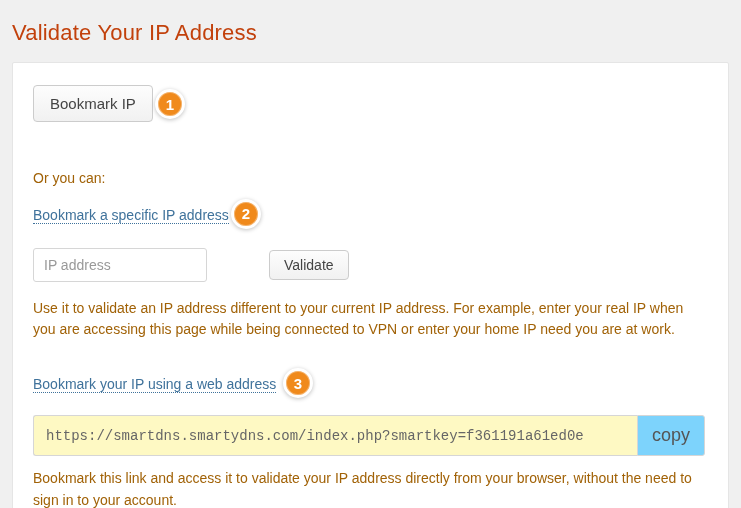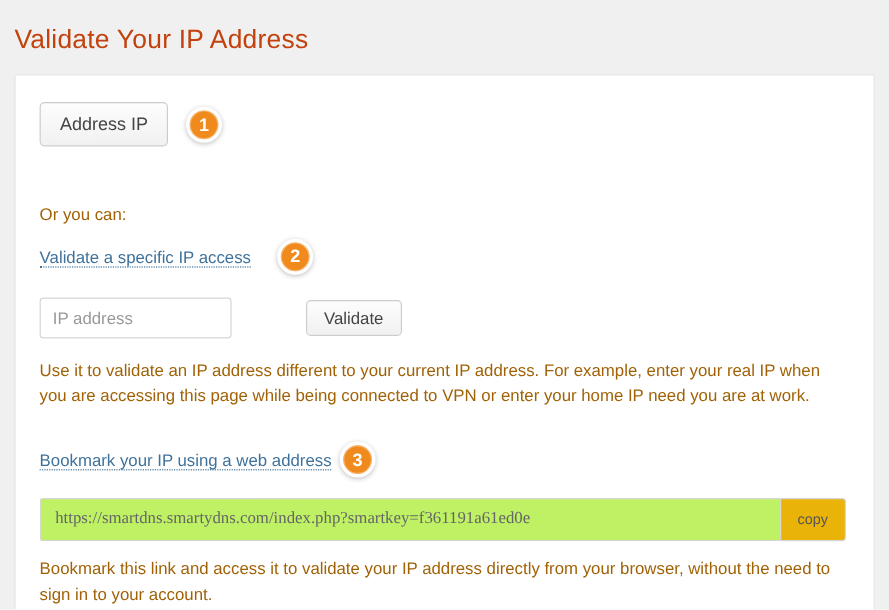--- a/index.html
+++ b/index.html
@@ -71,75 +71,75 @@
     }
     .spacer-1 { height: 46px; }
     .spacer-2 { height: 12px; }
     .spacer-3 { height: 16px; }
     .field-row {
       display: flex;
       gap: 14px;
       align-items: center;
     }
     .text-input {
-      width: 160px;
+      width: 174px;
       padding: 8px 10px;
       font-size: 14px;
       border: 1px solid #d6d6d6;
       border-radius: 3px;
       font-family: inherit;
       color: #555;
     }
     .text-input::placeholder { color: #999; }
     .url-group {
       display: flex;
       width: 672px;
     }
     .url-input {
       flex: 1;
       padding: 9px 12px;
       font-size: 14px;
       border: 1px solid #d6d6d6;
       border-right: none;
       border-radius: 3px 0 0 3px;
-      background: #bef264;
+      background: #fef9c3;
       color: #666;
-      font-family: Liberation Serif, serif;
+      font-family: Liberation Mono, monospace;
     }
     .copy-btn {
       padding: 9px 14px;
-      font-size: 12px;
+      font-size: 18px;
       border: 1px solid #d6d6d6;
       border-radius: 0 3px 3px 0;
-      background: #eab308;
+      background: #7dd3fc;
       color: #555;
       cursor: pointer;
       font-family: inherit;
     }
   </style>
 </head>
 <body>
 
 <div class="page-header">Validate Your IP Address</div>
 
 <div class="card">
 
   <div class="row">
-    <button class="btn">Address IP</button>
+    <button class="btn">Bookmark IP</button>
     <span class="badge" style="left:122px; top:4px;">1</span>
   </div>
 
   <div class="spacer-1"></div>
 
   <div class="subtext">Or you can:</div>
 
   <div class="spacer-3"></div>
 
   <div class="row">
-    <a class="link">Validate a specific IP access</a>
+    <a class="link">Bookmark a specific IP address</a>
     <span class="badge" style="left:198px; top:-7px;">2</span>
   </div>
 
   <div style="height:24px;"></div>
 
   <div class="field-row">
     <input type="text" class="text-input" placeholder="IP address" style="">
     <button class="btn btn-small">Validate</button>
   </div>
 

